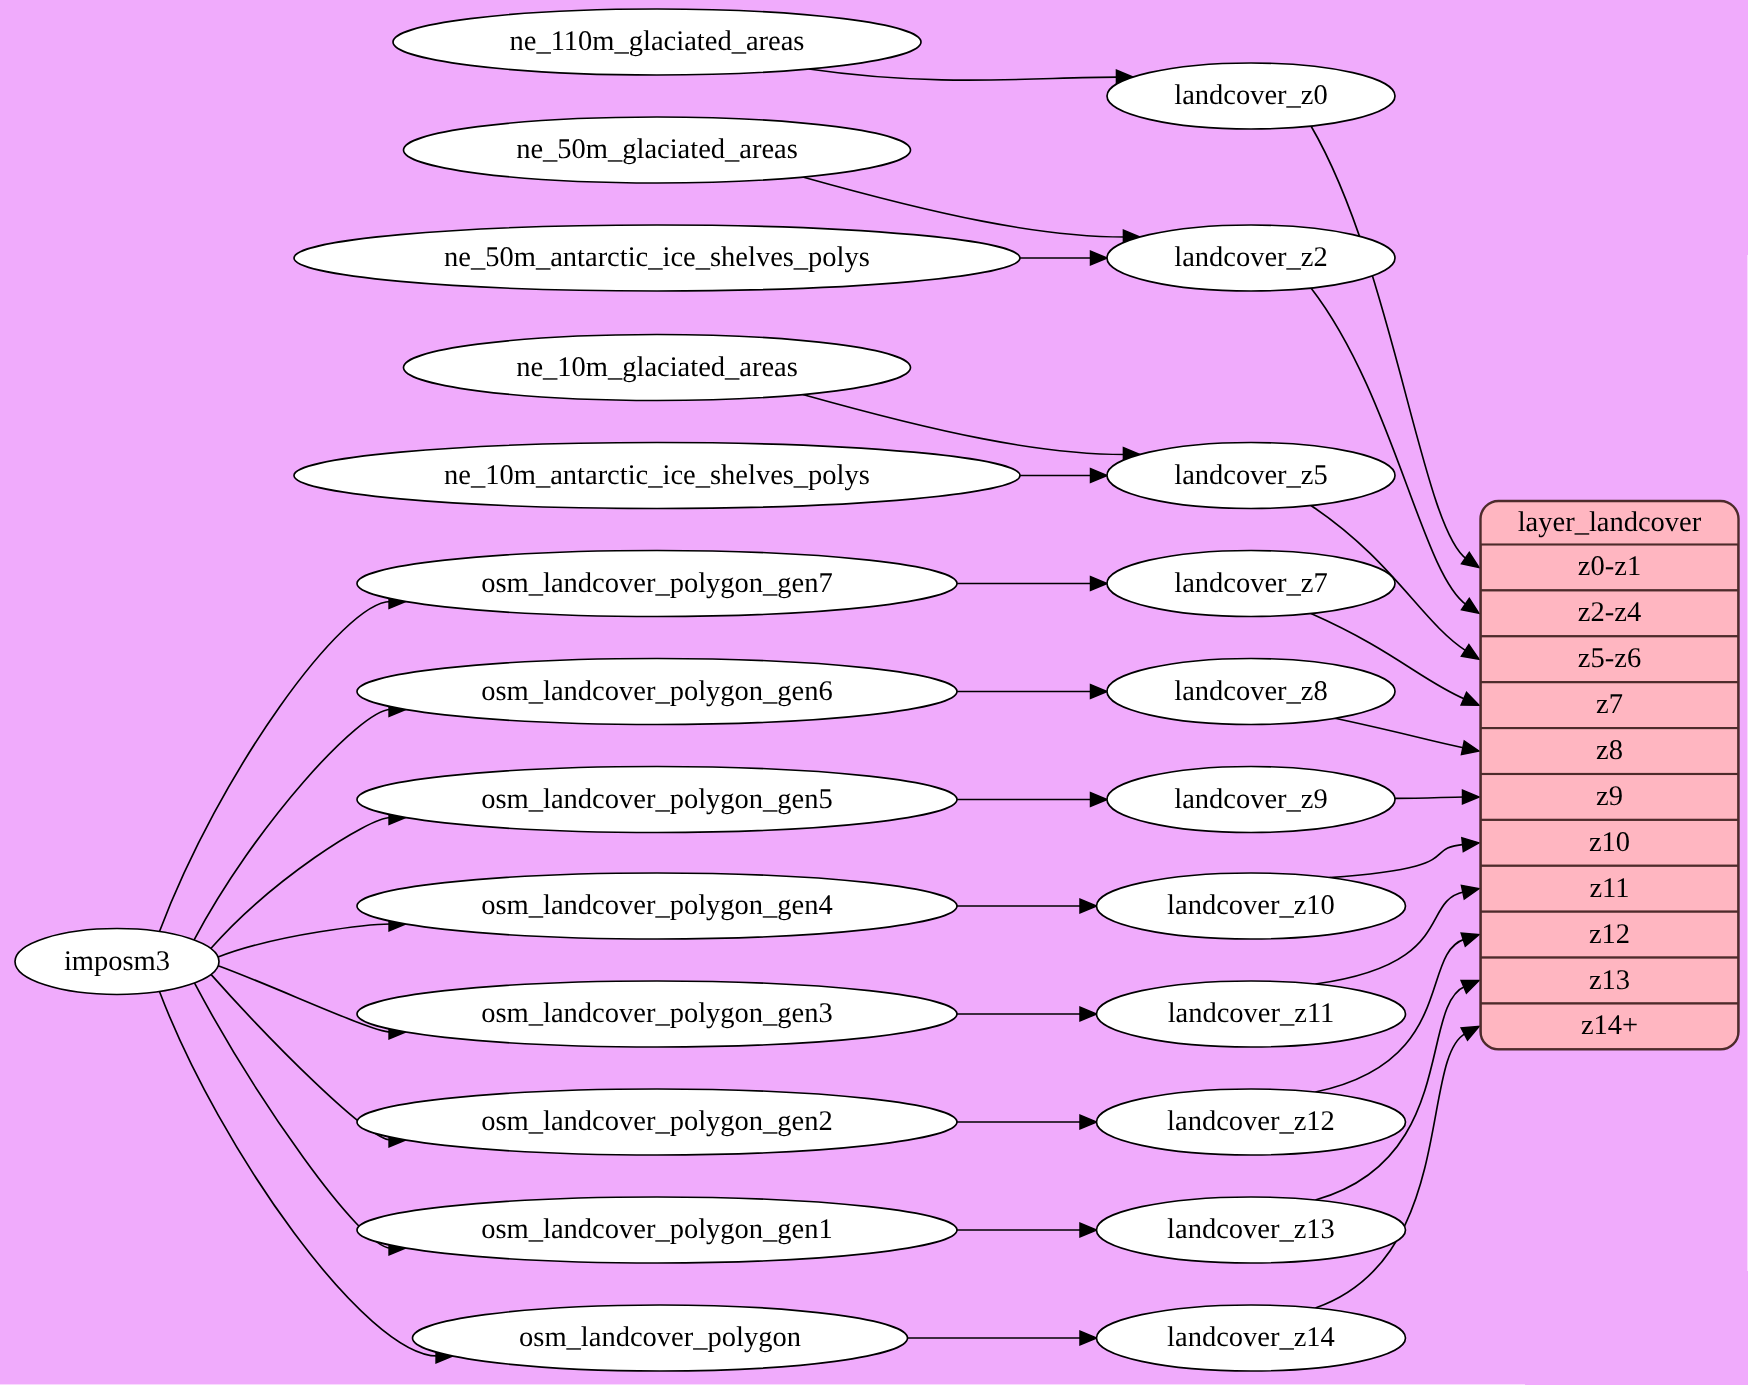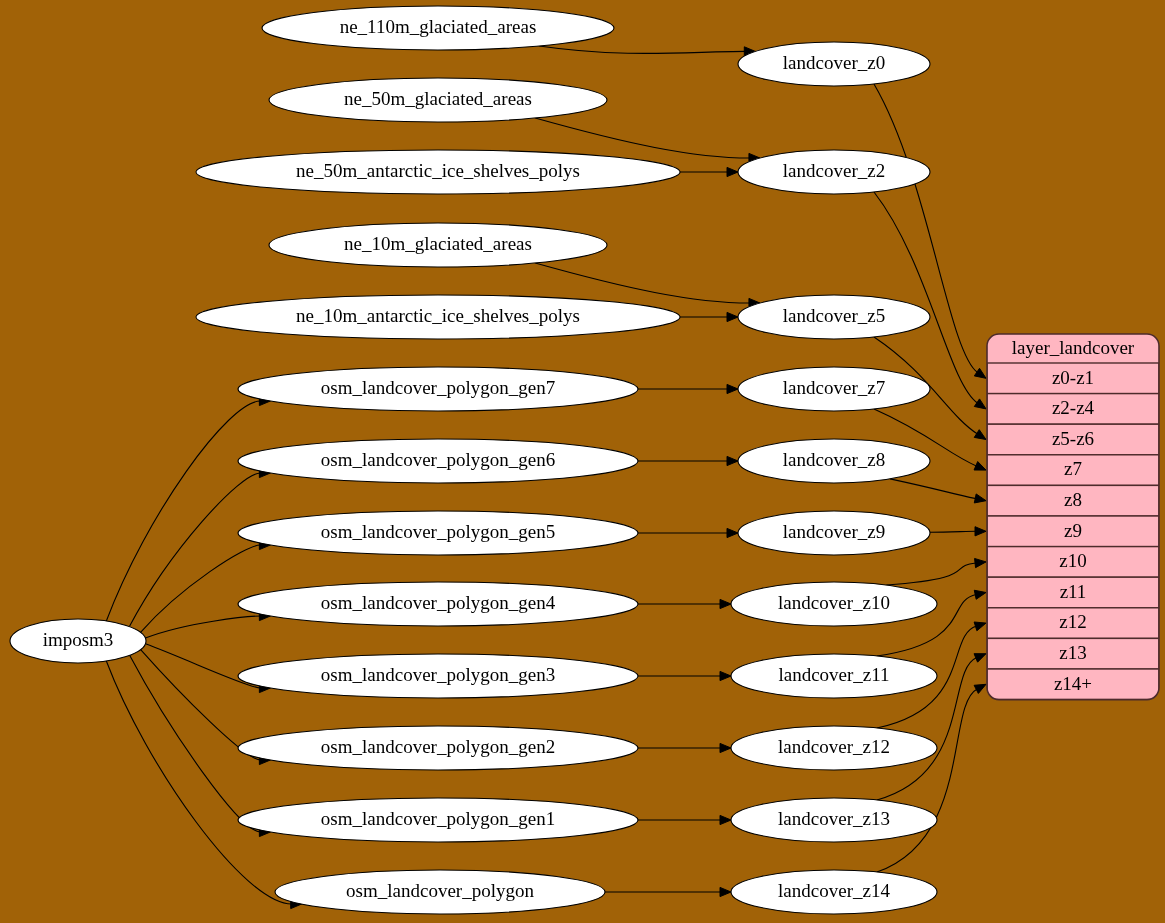--- a/index.html
+++ b/index.html
@@ -1,16 +1,16 @@
 <!DOCTYPE html>
 <html><head>
 <meta charset="utf-8">
 <style>
   html,body{margin:0;padding:0;background:#ffffff;}
-  #canvas{position:relative;width:1165px;height:923px;background:#a16207;
+  #canvas{position:relative;width:1165px;height:923px;background:#f0abfc;
           font-family:"Liberation Serif","DejaVu Serif",serif;overflow:hidden;}
   svg#graph{position:absolute;left:0;top:0;width:1165px;height:923px;}
   .node-ellipse{fill:#ffffff;stroke:#000000;stroke-width:1.1;}
   .edge-path{fill:none;stroke:#000000;stroke-width:1.1;}
   .arrow-head{fill:#000000;stroke:#000000;stroke-width:1;}
   .node-label{font-family:"Liberation Serif","DejaVu Serif",serif;
               font-size:19px;fill:#000000;text-anchor:middle;
               dominant-baseline:middle;}
   .tbl-label{font-family:"Liberation Serif","DejaVu Serif",serif;
              font-size:19px;fill:#000000;text-anchor:middle;

